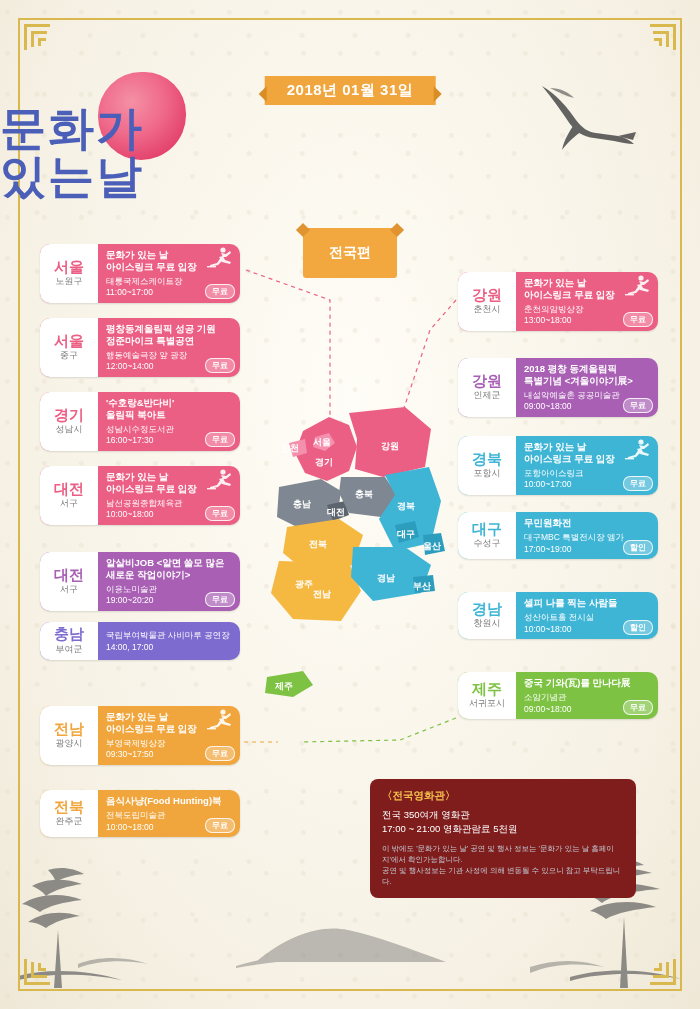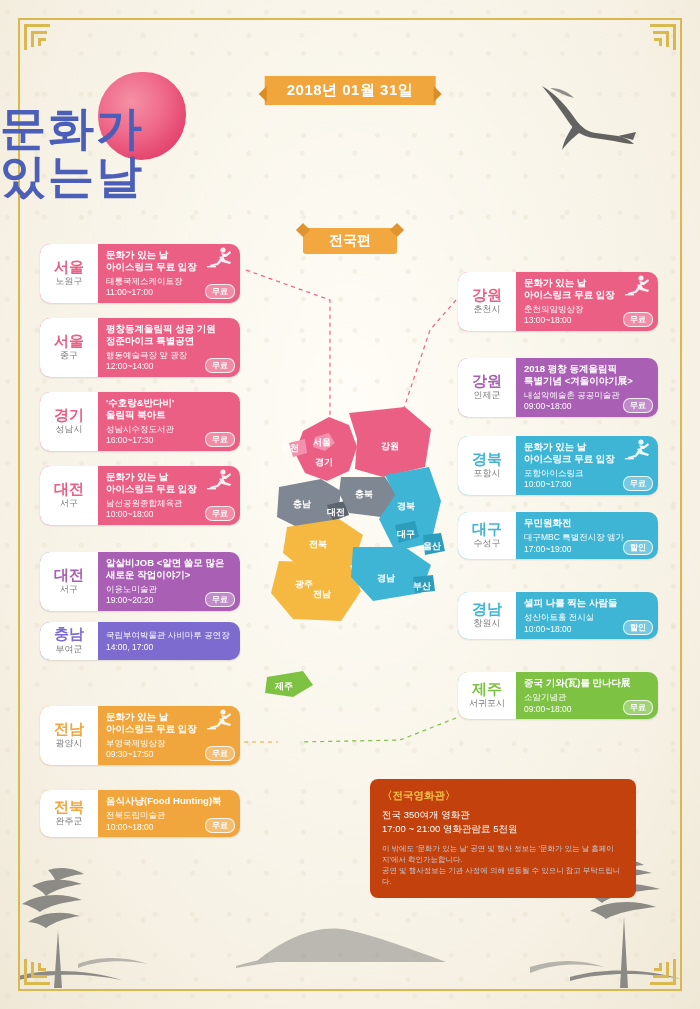--- a/index.html
+++ b/index.html
@@ -86,21 +86,21 @@
   .title-line2 .b { color: #4b5fb8; }
 
   .subtitle-badge {
     position: absolute;
     left: 50%; top: 228px;
     transform: translateX(-50%);
     background: #f3a83f;
     color: #fff;
     font-size: 14px;
     font-weight: bold;
-    padding: 4px 26px;
+    padding: 16px 26px;
     border-radius: 3px;
     z-index: 6;
   }
   .subtitle-badge::before, .subtitle-badge::after {
     content: "";
     position: absolute;
     top: -3px;
     width: 10px; height: 10px;
     background: #e09431;
     transform: rotate(45deg);
@@ -189,21 +189,21 @@
     opacity: .95;
   }
   
   .card.right .region { order: 0; }
 
   
   .notebox {
     position: absolute;
     left: 370px; top: 779px;
     width: 266px;
-    background: #c2410c;
+    background: #7f1d1d;
     color: #fff;
     border-radius: 8px;
     padding: 10px 12px;
     z-index: 6;
   }
   .notebox .nb-title { font-size: 10.5px; font-weight: bold; color: #f3c14b; margin-bottom: 5px; }
   .notebox .nb-line { font-size: 9.5px; line-height: 1.45; }
   .notebox .nb-small { font-size: 7.5px; line-height: 1.5; color: #c3c9d2; margin-top: 7px; white-space: pre-line; }
 
   

